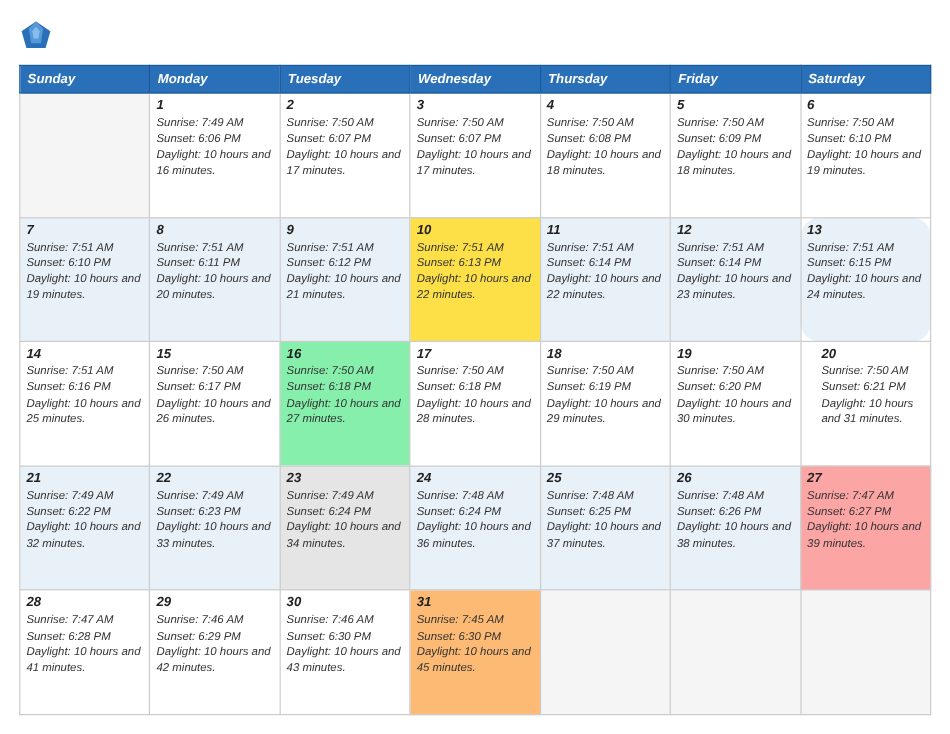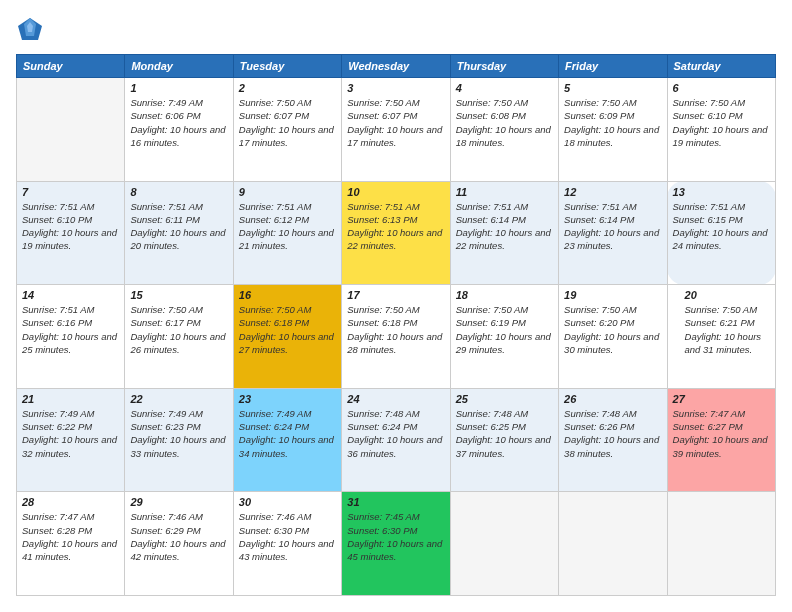--- a/index.html
+++ b/index.html
@@ -193,21 +193,21 @@
         </tr>
         <tr>
           <td style="background: rgb(255, 255, 255);">
             <div class="day-num">14</div>
             <div class="day-info">Sunrise: 7:51 AM<br>Sunset: 6:16 PM<br>Daylight: 10 hours and 25 minutes.</div>
           </td>
           <td style="background: rgb(255, 255, 255);">
             <div class="day-num">15</div>
             <div class="day-info">Sunrise: 7:50 AM<br>Sunset: 6:17 PM<br>Daylight: 10 hours and 26 minutes.</div>
           </td>
-          <td style="background: #eab308; margin-top: 34px;">
+          <td style="background: #86efac; margin-top: 34px;">
             <div class="day-num">16</div>
             <div class="day-info">Sunrise: 7:50 AM<br>Sunset: 6:18 PM<br>Daylight: 10 hours and 27 minutes.</div>
           </td>
           <td style="background: rgb(255, 255, 255);">
             <div class="day-num">17</div>
             <div class="day-info">Sunrise: 7:50 AM<br>Sunset: 6:18 PM<br>Daylight: 10 hours and 28 minutes.</div>
           </td>
           <td style="background: rgb(255, 255, 255);">
             <div class="day-num">18</div>
             <div class="day-info">Sunrise: 7:50 AM<br>Sunset: 6:19 PM<br>Daylight: 10 hours and 29 minutes.</div>
@@ -223,21 +223,21 @@
         </tr>
         <tr>
           <td style="background: rgb(232, 240, 248); margin-top: 20px;">
             <div class="day-num">21</div>
             <div class="day-info">Sunrise: 7:49 AM<br>Sunset: 6:22 PM<br>Daylight: 10 hours and 32 minutes.</div>
           </td>
           <td style="background: rgb(232, 240, 248);">
             <div class="day-num">22</div>
             <div class="day-info">Sunrise: 7:49 AM<br>Sunset: 6:23 PM<br>Daylight: 10 hours and 33 minutes.</div>
           </td>
-          <td style="background: #7dd3fc;">
+          <td style="background: #e5e5e5;">
             <div class="day-num">23</div>
             <div class="day-info">Sunrise: 7:49 AM<br>Sunset: 6:24 PM<br>Daylight: 10 hours and 34 minutes.</div>
           </td>
           <td style="background: rgb(232, 240, 248);">
             <div class="day-num">24</div>
             <div class="day-info">Sunrise: 7:48 AM<br>Sunset: 6:24 PM<br>Daylight: 10 hours and 36 minutes.</div>
           </td>
           <td style="background: rgb(232, 240, 248);">
             <div class="day-num">25</div>
             <div class="day-info">Sunrise: 7:48 AM<br>Sunset: 6:25 PM<br>Daylight: 10 hours and 37 minutes.</div>
@@ -257,21 +257,21 @@
             <div class="day-info">Sunrise: 7:47 AM<br>Sunset: 6:28 PM<br>Daylight: 10 hours and 41 minutes.</div>
           </td>
           <td style="background: rgb(255, 255, 255);">
             <div class="day-num">29</div>
             <div class="day-info">Sunrise: 7:46 AM<br>Sunset: 6:29 PM<br>Daylight: 10 hours and 42 minutes.</div>
           </td>
           <td style="background: rgb(255, 255, 255);">
             <div class="day-num">30</div>
             <div class="day-info">Sunrise: 7:46 AM<br>Sunset: 6:30 PM<br>Daylight: 10 hours and 43 minutes.</div>
           </td>
-          <td style="background: #22c55e;">
+          <td style="background: #fdba74;">
             <div class="day-num">31</div>
             <div class="day-info">Sunrise: 7:45 AM<br>Sunset: 6:30 PM<br>Daylight: 10 hours and 45 minutes.</div>
           </td>
           <td class="empty" style="background: rgb(245, 245, 245);"></td>
           <td class="empty" style="background: rgb(245, 245, 245);"></td>
           <td class="empty" style="background: rgb(245, 245, 245);"></td>
         </tr>
       </tbody>
   </table>
 </div>

